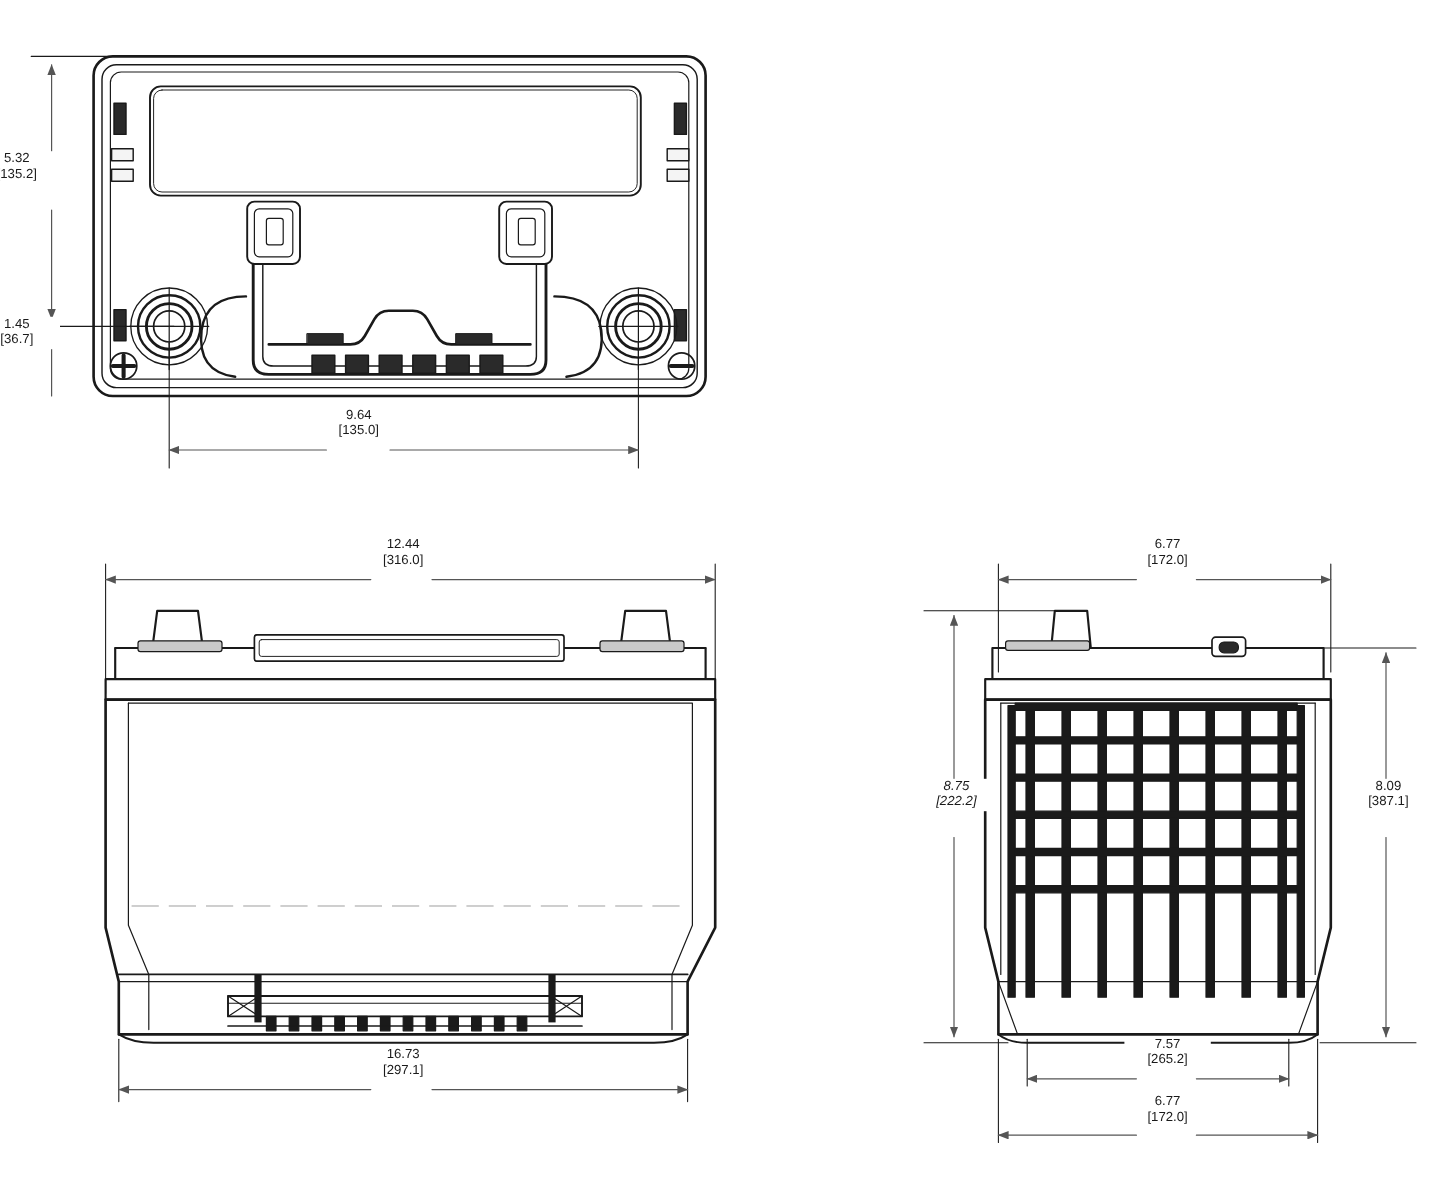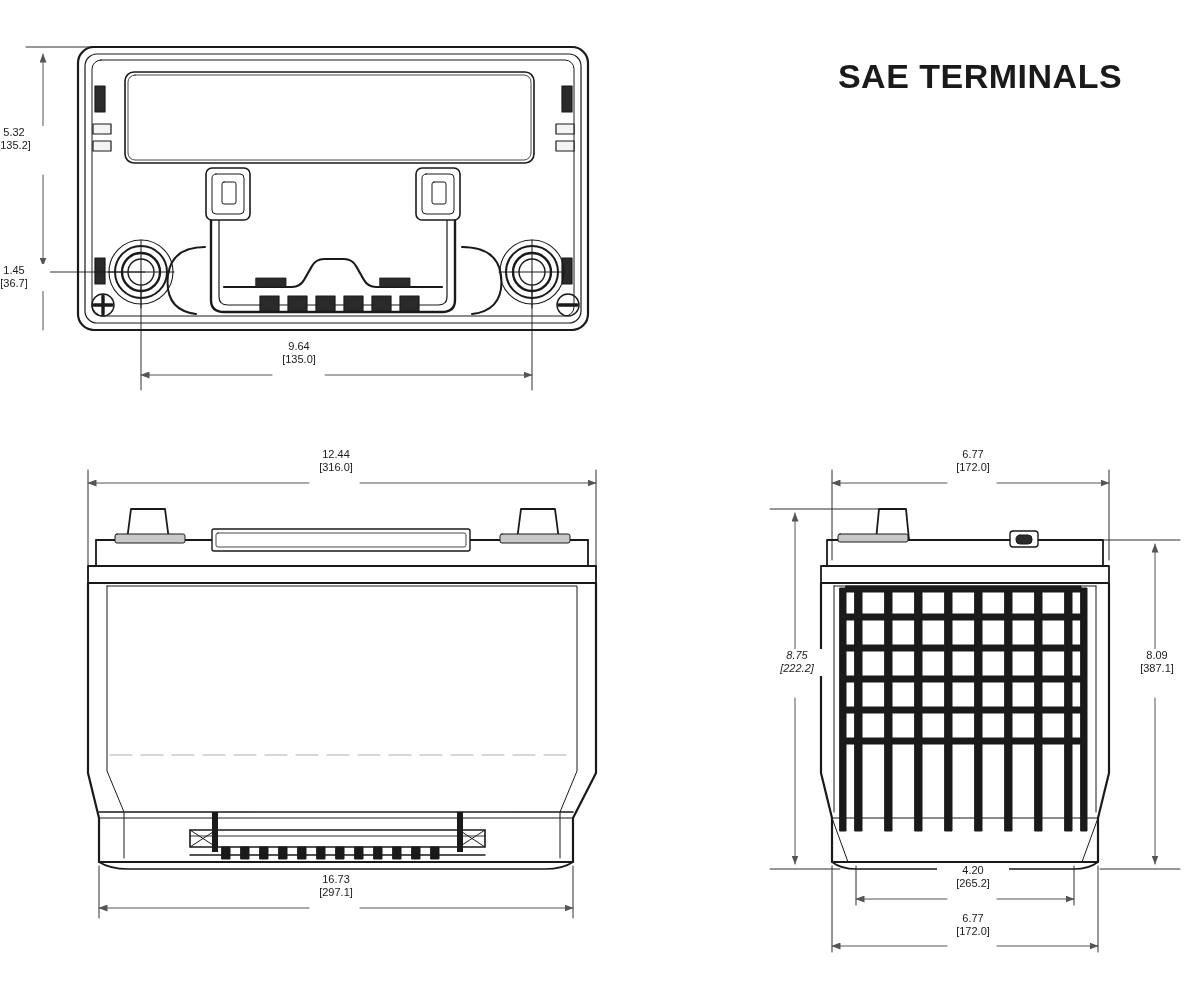--- a/index.html
+++ b/index.html
@@ -265,21 +265,20 @@
 
         <line x1="832" y1="866" x2="832" y2="952" stroke="#1a1a1a" stroke-width="0.9"></line>
         <line x1="1098" y1="866" x2="1098" y2="952" stroke="#1a1a1a" stroke-width="0.9"></line>
         <line x1="832" y1="946" x2="947" y2="946" marker-start="url(#arrTail)"></line>
         <line x1="997" y1="946" x2="1098" y2="946" marker-end="url(#arrHead)"></line>
       </g>
     </g>
   </svg>
 
   <div class="title-block">
-    <div class="title-line">SAE TERMINALS</div>
   </div>
 
   <div id="dim-layer">
       <div class="dim" style="left: -22px; top: 126px; width: 68px;">
         <span class="v1">5.32</span>
         <span class="v2">[135.2]</span>
       </div>
       <div class="dim" style="left: -22px; top: 264px; width: 68px;">
         <span class="v1">1.45</span>
         <span class="v2">[36.7]</span>
@@ -302,21 +301,21 @@
       </div>
       <div class="dim" style="left: 1121px; top: 649px; width: 68px;">
         <span class="v1">8.09</span>
         <span class="v2">[387.1]</span>
       </div>
       <div class="dim" style="left: 937px; top: 448px; width: 68px;">
         <span class="v1">6.77</span>
         <span class="v2">[172.0]</span>
       </div>
       <div class="dim" style="left: 937px; top: 864px; width: 68px;">
-        <span class="v1">4.20</span>
+        <span class="v1">7.57</span>
         <span class="v2">[265.2]</span>
       </div>
       <div class="dim" style="left: 937px; top: 912px; width: 68px;">
         <span class="v1">6.77</span>
         <span class="v2">[172.0]</span>
       </div>
     </div>
 
 </div>
 

